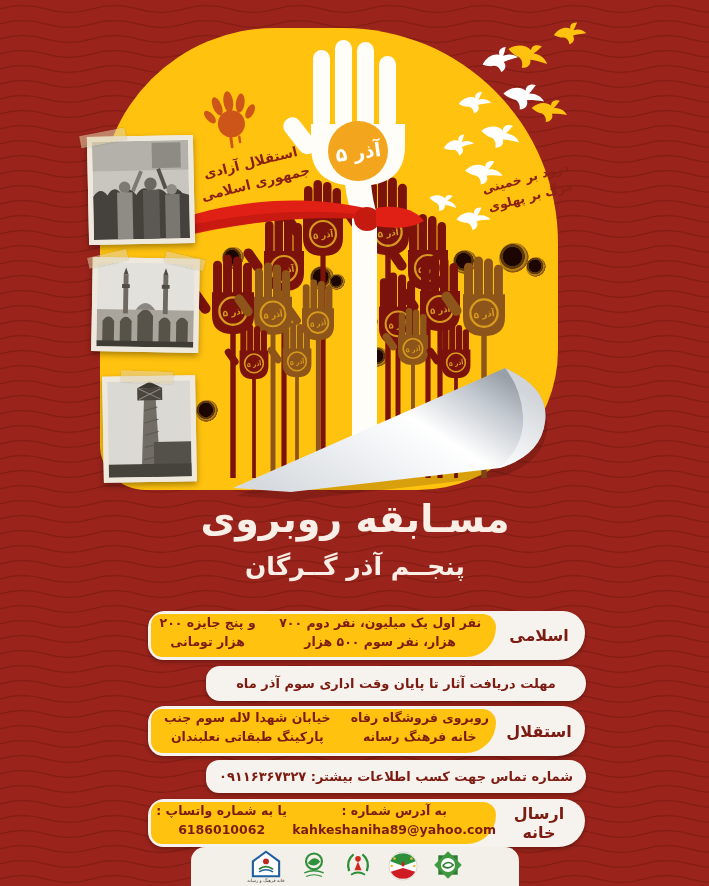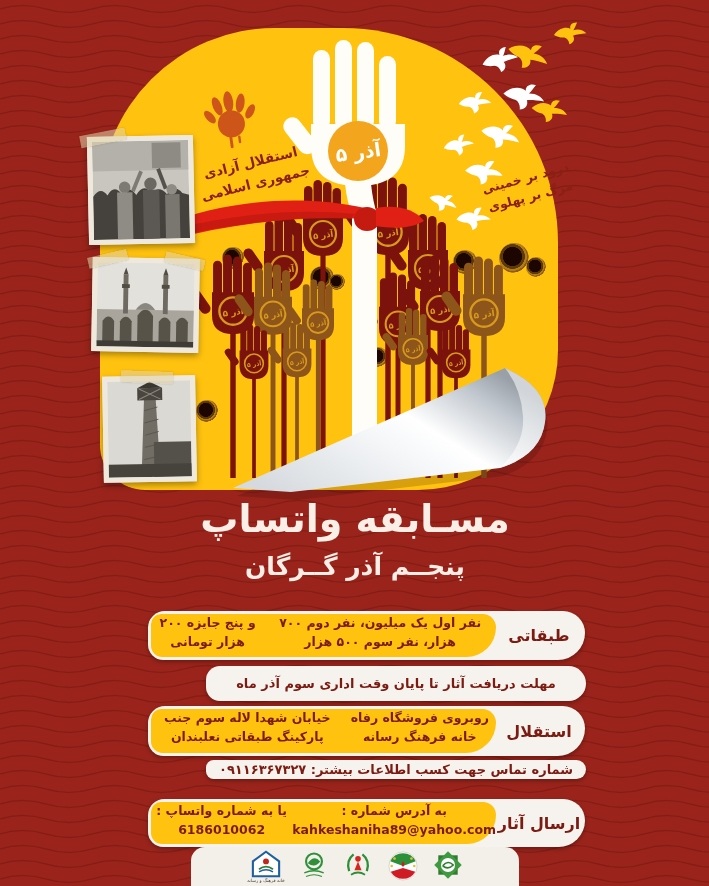--- a/index.html
+++ b/index.html
@@ -388,50 +388,50 @@
           <stop offset="0.86" stop-color="#c2c8cf"></stop>
         <stop offset="1" stop-color="#99a0a8"></stop>
       </linearGradient>
     </defs>
     <path d="M30 132 L300 14 Q345 32 340 66 Q336 98 296 112 L90 136 Z" fill="rgba(40,8,4,0.18)" transform="translate(4 6)"></path>
     <path d="M30 130 L302 10 Q347 30 342 64 Q338 97 297 110 L88 134 Z" fill="url(#curlg)"></path>
     <path d="M302 10 Q347 30 342 64 Q338 97 297 110 Q322 86 320 58 Q318 30 302 10 Z" fill="#ffffff" opacity="0.55"></path>
   </svg>
 
   <div class="abs title">
-    <div class="l1">مسـابقه واتساپ</div>
+    <div class="l1">مسـابقه روبروی</div>
     <div class="l2">پنجــم آذر گــرگان</div>
   </div>
 
   <div class="abs rrow" style="top:611px;height:49px">
-    <div class="rlabel">طبقاتی</div>
+    <div class="rlabel">اسلامی</div>
     <div class="rbody">
       <div>نفر اول یک میلیون، نفر دوم ۷۰۰ هزار، نفر سوم ۵۰۰ هزار</div>
       <div>و پنج جایزه ۲۰۰ هزار تومانی</div>
     </div>
   </div>
 
   <div class="abs pill" style="top:666px;height:35px">
     <span>مهلت دریافت آثار تا پایان وقت اداری سوم آذر ماه</span>
   </div>
 
   <div class="abs rrow" style="top:706px;height:50px">
     <div class="rlabel">استقلال</div>
     <div class="rbody">
       <div>روبروی فروشگاه رفاه خانه فرهنگ رسانه</div>
       <div>خیابان شهدا لاله سوم جنب پارکینگ طبقاتی نعلبندان</div>
     </div>
   </div>
 
-  <div class="abs pill" style="top:760px;height:19px">
+  <div class="abs pill" style="top:760px;height:33px">
     <span>شماره تماس جهت کسب اطلاعات بیشتر: ۰۹۱۱۶۳۶۷۳۲۷</span>
   </div>
 
   <div class="abs rrow" style="top:799px;height:48px">
-    <div class="rlabel">ارسال آثار</div>
+    <div class="rlabel">ارسال خانه</div>
     <div class="rbody">
       <div>به آدرس شماره : kahkeshaniha89@yahoo.com</div>
       <div>یا به شماره واتساپ : 6186010062</div>
     </div>
   </div>
 
   <div class="abs footerbar">
     <div class="logo">
       <svg width="30" height="28" viewBox="0 0 34 32">
         <path d="M17 2 L32 13 V30 H2 V13 Z" fill="#ffffff" stroke="#1f5f9e" stroke-width="2.4"></path>

